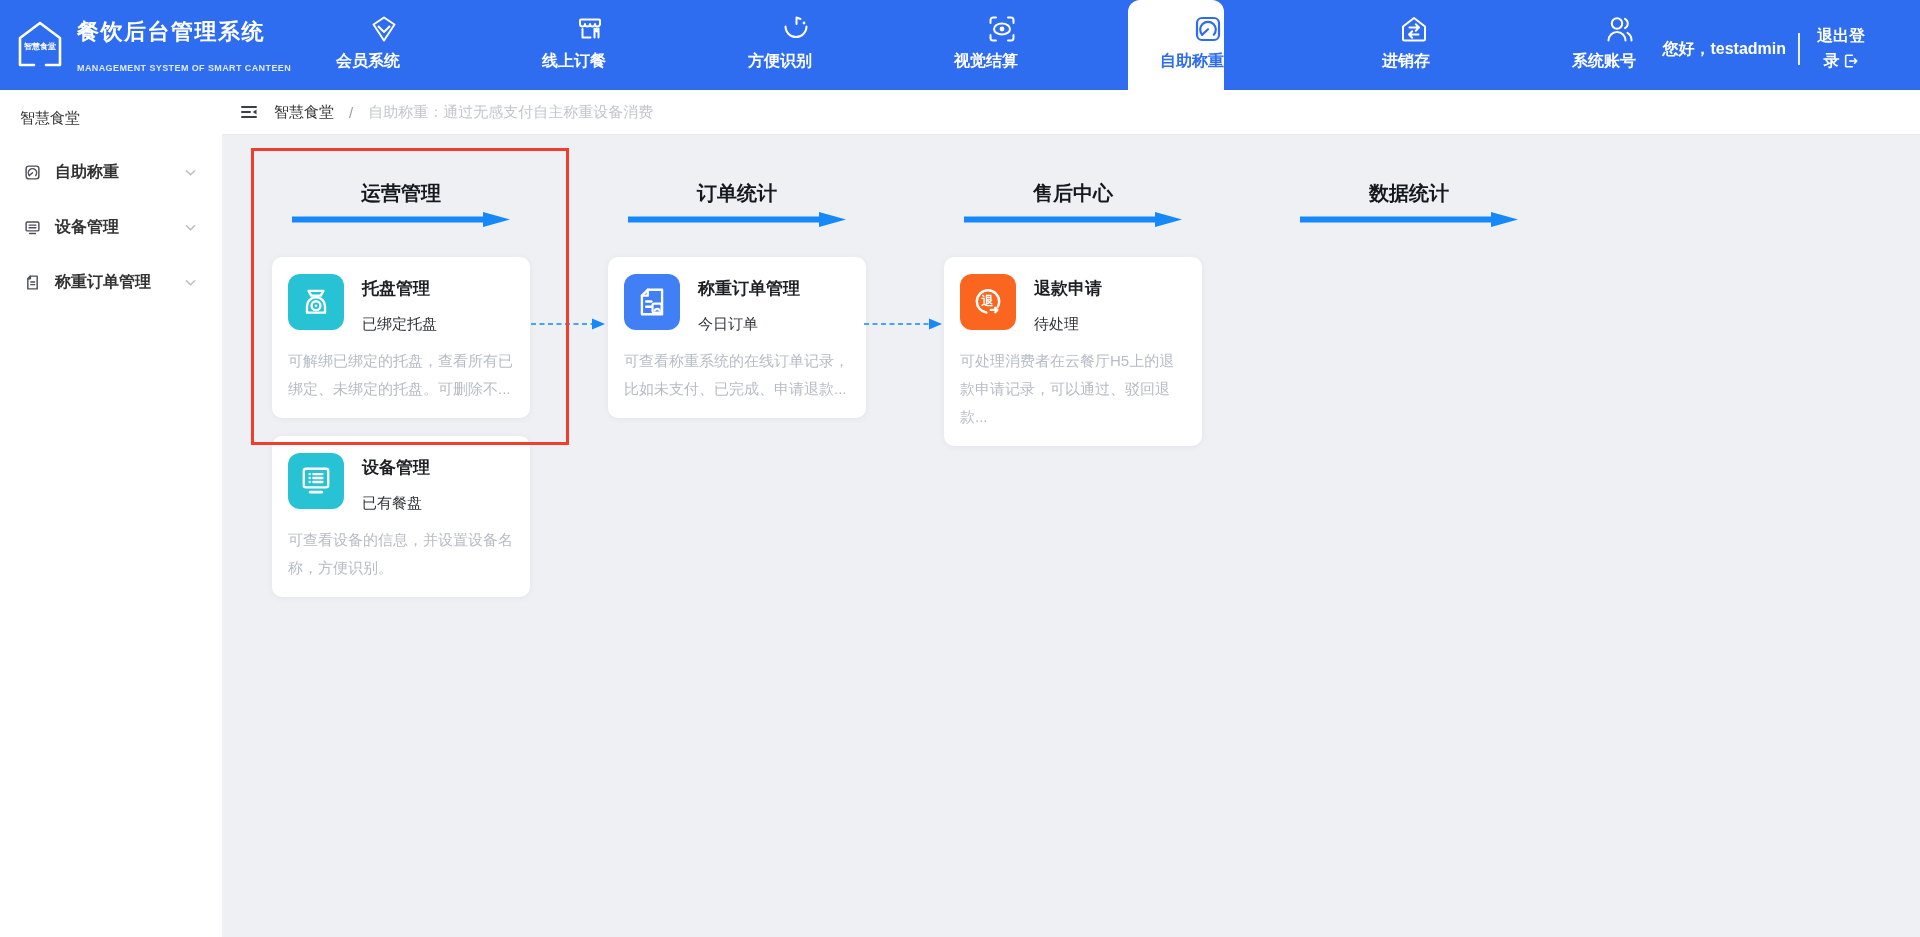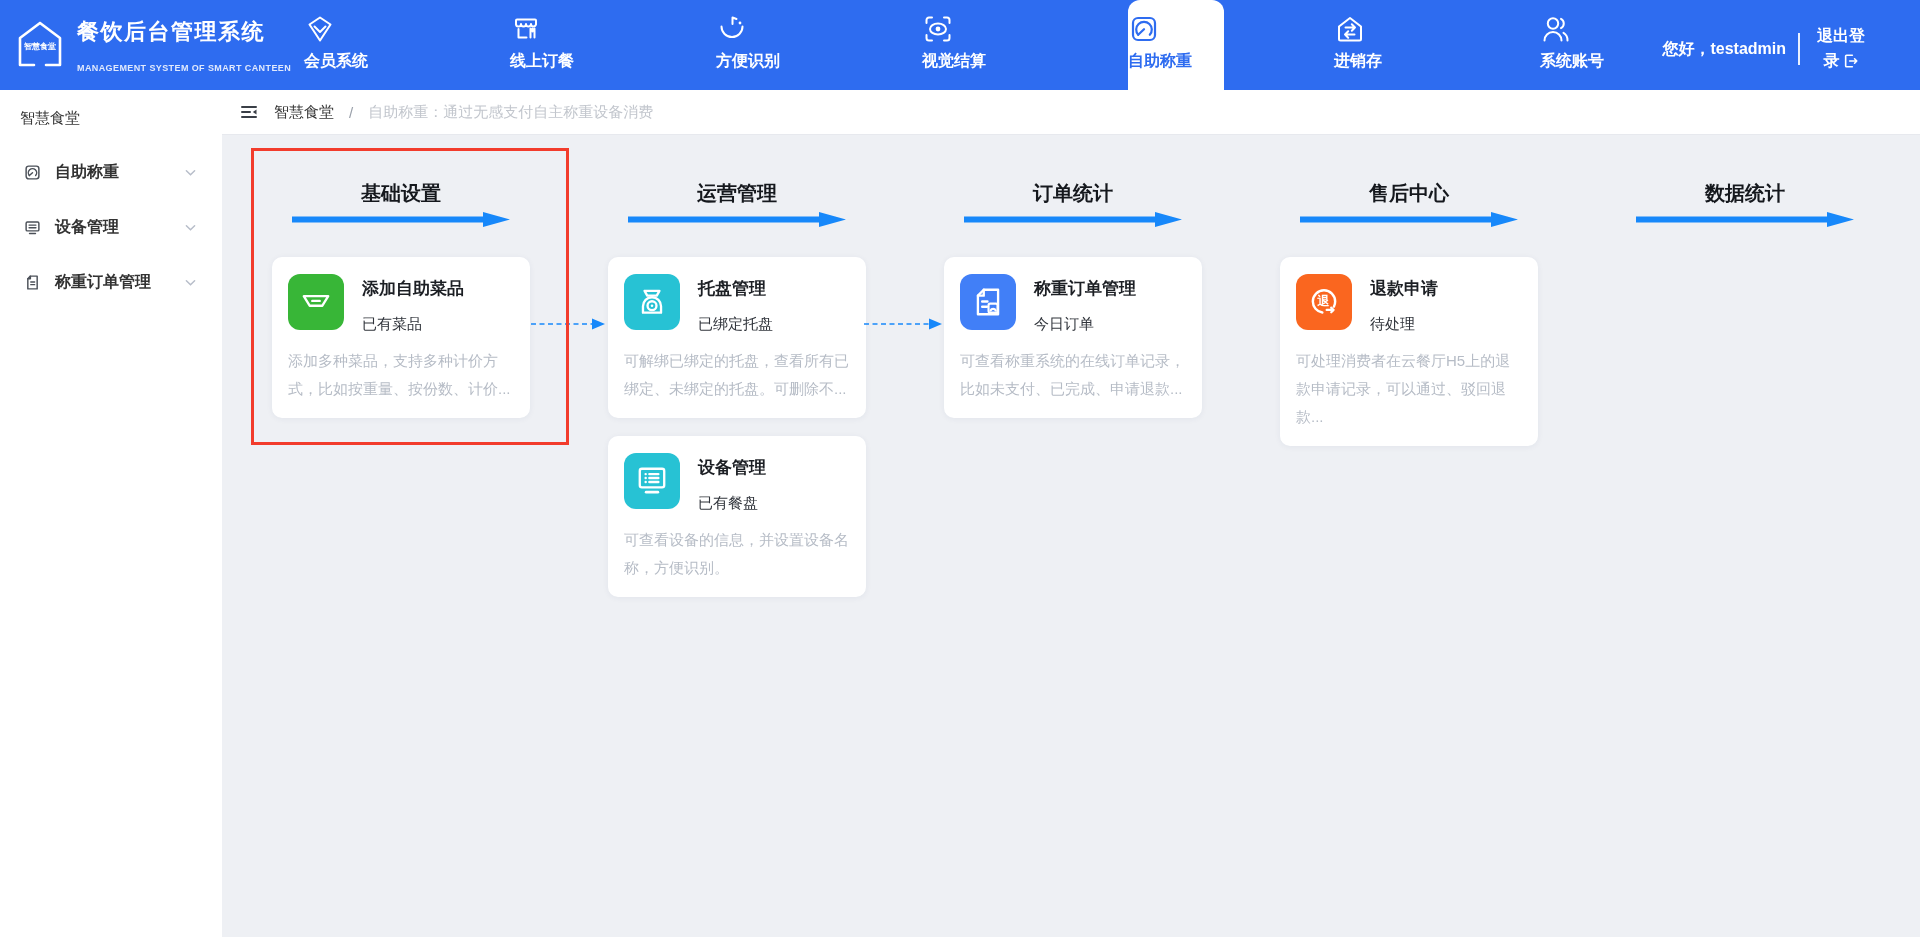--- a/index.html
+++ b/index.html
@@ -7,21 +7,21 @@
        font-family:"Liberation Sans","DejaVu Sans",sans-serif;background:#fff;color:#222}
 
   
   .navbar{position:absolute;left:0;top:0;width:1920px;height:90px;background:#2e6cf0;color:#fff;display:flex;z-index:30}
   .logo-wrap{width:249px;display:flex;align-items:center;gap:11px;padding-left:14px;box-sizing:border-box}
   .logo-icon svg{width:52px;height:52px;display:block}
   .app-title{font-size:22px;font-weight:700;letter-spacing:1.5px;white-space:nowrap}
   .app-sub{font-size:9px;font-weight:600;color:rgba(255,255,255,.85);letter-spacing:.4px;margin-top:16px;white-space:nowrap}
   .nav-menu{display:flex;height:90px}
   .nav-item{width:206px;display:flex;justify-content:center}
-  .nav-tab{width:96px;height:90px;display:flex;flex-direction:column;align-items:flex-start;padding-top:13px;box-sizing:border-box;cursor:pointer}
+  .nav-tab{width:96px;height:90px;display:flex;flex-direction:column;align-items:flex-end;padding-top:13px;box-sizing:border-box;cursor:pointer}
   .nav-tab svg{width:32px;height:32px;display:block}
   .nav-label{margin-top:6px;font-size:16px;font-weight:700;white-space:nowrap}
   .nav-item.active .nav-tab{background:#fff;color:#2e6cf0;border-radius:12px 12px 0 0}
   .nav-user{position:absolute;right:50px;top:4px;height:90px;display:flex;align-items:center;gap:12px}
   .greeting{font-size:16px;font-weight:700;white-space:nowrap}
   .user-divider{width:2px;height:32px;background:rgba(255,255,255,.9)}
   .logout{width:58px;font-size:16px;font-weight:700;text-align:center;line-height:1.55;cursor:pointer}
   .logout svg{width:16px;height:16px;vertical-align:-3px;margin-left:3px}
 
   
@@ -247,43 +247,20 @@
     <line x1="1" y1="8" x2="62" y2="8" stroke="#1788fa" stroke-width="1.6" stroke-dasharray="5 3.5"></line>
     <path d="M62 2.5 L75 8 L62 13.5 Z" fill="#1788fa"></path>
   </svg>
   <svg class="flow-arrow fa2" width="80" height="16" viewBox="0 0 80 16">
     <line x1="1" y1="8" x2="66" y2="8" stroke="#1788fa" stroke-width="1.6" stroke-dasharray="5 3.5"></line>
     <path d="M66 2.5 L79 8 L66 13.5 Z" fill="#1788fa"></path>
   </svg>
 
   <div class="columns">
 
-    <div class="column">
-      <div class="col-header">基础设置</div>
-      <svg class="col-arrow" width="218" height="15" viewBox="0 0 218 15">
-          <path d="M0 4.5 H191 V0 L218 7.5 L191 15 V10.5 H0 Z" fill="#1788fa"></path>
-        </svg>
-      <div class="cards">
-        <div class="card">
-          <div class="card-top">
-            <div class="card-icon ic-green">
-              <svg viewBox="0 0 32 32" fill="none" stroke="#fff" stroke-width="2.2" stroke-linecap="round" stroke-linejoin="round">
-                <path d="M4.5 10.5 H27.5 L22 19.5 H10 Z"></path>
-                  <path d="M12.5 15 H19.5"></path>
-              </svg>
-            </div>
-            <div class="card-head">
-              <div class="card-title">添加自助菜品</div>
-              <div class="card-sub">已有菜品</div>
-            </div>
-          </div>
-          <div class="card-desc">添加多种菜品，支持多种计价方式，比如按重量、按份数、计价...</div>
-        </div>
-      </div>
-    </div>
 
     <div class="column">
       <div class="col-header">运营管理</div>
       <svg class="col-arrow" width="218" height="15" viewBox="0 0 218 15">
           <path d="M0 4.5 H191 V0 L218 7.5 L191 15 V10.5 H0 Z" fill="#1788fa"></path>
         </svg>
       <div class="cards">
         <div class="card">
           <div class="card-top">
             <div class="card-icon ic-teal">

